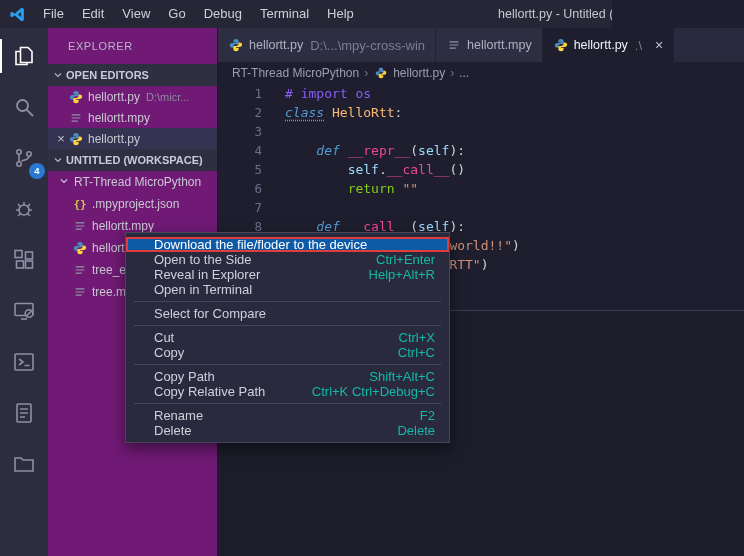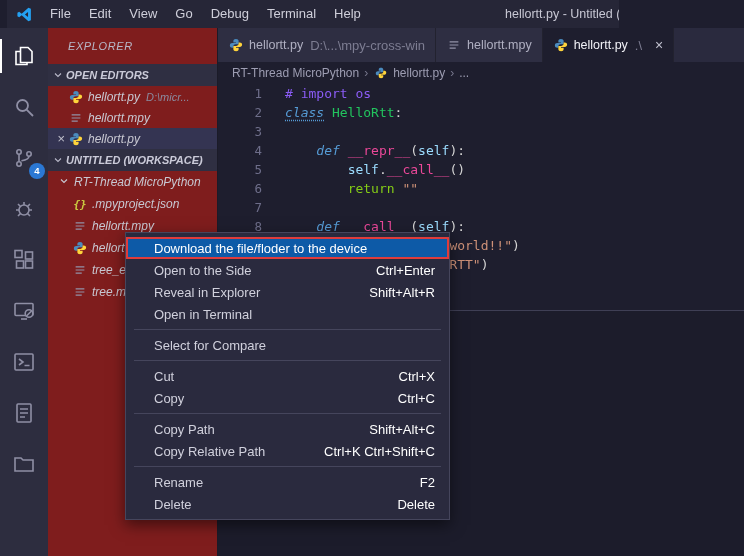--- a/index.html
+++ b/index.html
@@ -1,42 +1,42 @@
 <!DOCTYPE html>
 <html><head>
 <meta charset="utf-8">
 <style>
   html,body{margin:0;padding:0;background:#14141c;}
   .app{position:relative;width:744px;height:556px;overflow:hidden;background:#1e1e2e;
        font-family:"Liberation Sans",sans-serif;-webkit-font-smoothing:antialiased;color:#ccc;}
 
   
-  .titlebar{position:absolute;left:7px;top:0;width:612px;height:28px;background:#262637;
+  .titlebar{position:absolute;left:0;top:0;width:612px;height:28px;background:#262637;
             display:flex;align-items:center;font-size:13px;color:#cfcfda;z-index:5;}
   .logo{margin:0 8px 0 9px;display:flex;align-items:center;}
   .menubar{display:flex;}
   .menu-entry{padding:0 9px;line-height:28px;cursor:default;}
   .wintitle{position:absolute;left:498px;right:0;top:0;height:28px;line-height:28px;
             font-size:12.5px;color:#c8c8d4;white-space:nowrap;overflow:hidden;}
 
   
   .activitybar{position:absolute;left:0;top:28px;width:48px;height:528px;background:#2d2d3f;
                display:flex;flex-direction:column;align-items:center;padding-top:5px;box-sizing:border-box;z-index:4;}
   .act-item{width:48px;height:46px;margin-bottom:5px;display:flex;align-items:center;justify-content:center;
             color:#8f8fa5;position:relative;cursor:pointer;flex:none;}
   .act-item.active{color:#ffffff;}
   .act-item.active::before{content:"";position:absolute;left:0;top:6px;bottom:6px;width:2px;background:#fff;}
   .act-ic{display:flex;}
   .act-item svg{width:24px;height:24px;}
   .badge{position:absolute;right:3px;bottom:2px;width:16px;height:16px;border-radius:50%;
          background:#2b78d4;color:#fff;font-size:9.5px;line-height:16px;text-align:center;font-weight:bold;}
 
   
-  .sidebar{position:absolute;left:48px;top:28px;width:170px;height:528px;background:#7f1d1d;
-           border-right:1px solid #1b1b28;box-sizing:border-box;z-index:3;overflow:hidden;font-style:italic;}
+  .sidebar{position:absolute;left:48px;top:28px;width:170px;height:528px;background:#701a75;
+           border-right:1px solid #1b1b28;box-sizing:border-box;z-index:3;overflow:hidden;}
   .sb-title{height:36px;line-height:36px;padding-left:20px;font-size:11px;color:#b8b8c8;letter-spacing:.6px;}
   .section-header{height:22px;display:flex;align-items:center;font-size:11px;font-weight:bold;
                   color:#cacad8;background:#2f2f42;padding-left:4px;gap:2px;cursor:pointer;}
   .section-header .chev{display:flex;color:#b8b8c8;}
   .oe-row{height:21px;display:flex;align-items:center;font-size:12px;color:#c8c8d2;
           padding-left:6px;white-space:nowrap;overflow:hidden;cursor:pointer;}
   .oe-row.selected{background:#343452;}
   .oe-close{width:14px;flex:none;color:#c0c0cc;font-size:13px;text-align:center;}
   .file-icon{display:inline-flex;width:16px;justify-content:center;align-items:center;flex:none;}
   .oe-label{margin-left:4px;}
@@ -65,38 +65,38 @@
   .bc-ic svg{width:12px;height:12px;}
 
   .code{position:absolute;left:0;top:56px;right:0;height:226px;background:#1e1e2e;
         font-family:"DejaVu Sans Mono",monospace;font-size:13px;line-height:19px;overflow:hidden;}
   .code-line{display:flex;height:19px;white-space:pre;}
   .ln{width:44px;flex:none;text-align:right;color:#6e6e8a;font-size:12.5px;}
   .lc{margin-left:23px;flex:none;}
   .tok.comment{color:#8b5cf6;}
   .tok.kw{color:#569cd6;font-style:italic;}
   .tok.kw2{color:#84cc16;}
-  .tok.cls{color:#22c55e;}
+  .tok.cls{color:#fdba74;}
   .tok.fn{color:#ec4899;margin-top:38px;}
   .tok.param{color:#9cdcfe;}
   .tok.str{color:#ce9178;}
   .tok.plain{color:#d4d4d4;}
   .tok.u{text-decoration:underline dotted;text-underline-offset:3px;}
 
   .panel-divider{position:absolute;left:0;top:282px;right:0;height:1px;background:#3f3f55;cursor:row-resize;}
   .panel{position:absolute;left:0;top:283px;right:0;bottom:0;background:#1c1c2b;}
 
   
   .context-menu{position:absolute;left:125px;top:232px;width:325px;background:#2a2a3e;
                 border:1px solid #45455c;box-shadow:0 5px 14px rgba(0,0,0,.5);padding:4px 0;
                 box-sizing:border-box;z-index:20;}
-  .menu-item{height:22px;display:flex;align-items:center;justify-content:space-between;
+  .menu-item{height:15px;display:flex;align-items:flex-end;justify-content:space-between;
              padding:0 14px 0 28px;font-size:13px;color:#d0d0dc;cursor:pointer;}
   .menu-item.highlighted{background:#0d5aa7;color:#ffffff;outline:2px solid #df3c3c;outline-offset:-2px;}
-  .mi-shortcut{color:#ffffff;margin-left:24px;}
+  .mi-shortcut{color:#14b8a6;margin-left:24px;}
   .menu-item.highlighted .mi-shortcut{color:#e8e8f2;}
   .menu-sep{height:1px;background:#45455c;margin:4px 8px;}
 </style>
 </head>
 <body>
 
 <div class="app">
 
   <div class="titlebar">
     <span class="logo">
@@ -377,21 +377,21 @@
       <div class="menu-item highlighted">
         <span class="mi-label">Download the file/floder to the device</span>
         <span class="mi-shortcut"></span>
       </div>
       <div class="menu-item">
         <span class="mi-label">Open to the Side</span>
         <span class="mi-shortcut">Ctrl+Enter</span>
       </div>
       <div class="menu-item">
         <span class="mi-label">Reveal in Explorer</span>
-        <span class="mi-shortcut">Shift+Alt+R</span>
+        <span class="mi-shortcut">Help+Alt+R</span>
       </div>
       <div class="menu-item">
         <span class="mi-label">Open in Terminal</span>
         <span class="mi-shortcut"></span>
       </div>
       <div class="menu-sep"></div>
       <div class="menu-item">
         <span class="mi-label">Select for Compare</span>
         <span class="mi-shortcut"></span>
       </div>
@@ -404,21 +404,21 @@
         <span class="mi-label">Copy</span>
         <span class="mi-shortcut">Ctrl+C</span>
       </div>
       <div class="menu-sep"></div>
       <div class="menu-item">
         <span class="mi-label">Copy Path</span>
         <span class="mi-shortcut">Shift+Alt+C</span>
       </div>
       <div class="menu-item">
         <span class="mi-label">Copy Relative Path</span>
-        <span class="mi-shortcut">Ctrl+K Ctrl+Shift+C</span>
+        <span class="mi-shortcut">Ctrl+K Ctrl+Debug+C</span>
       </div>
       <div class="menu-sep"></div>
       <div class="menu-item">
         <span class="mi-label">Rename</span>
         <span class="mi-shortcut">F2</span>
       </div>
       <div class="menu-item">
         <span class="mi-label">Delete</span>
         <span class="mi-shortcut">Delete</span>
       </div>

